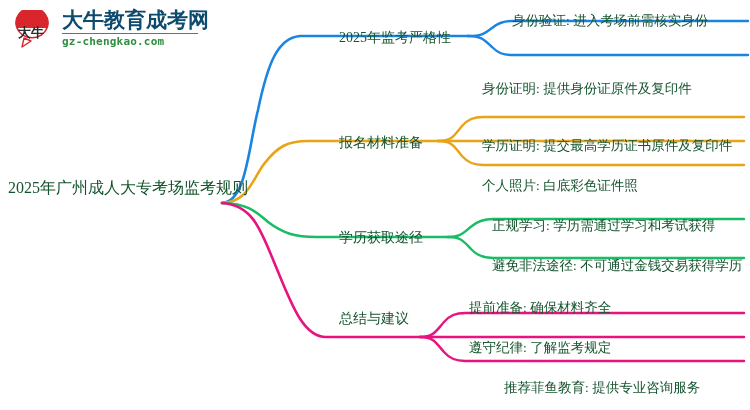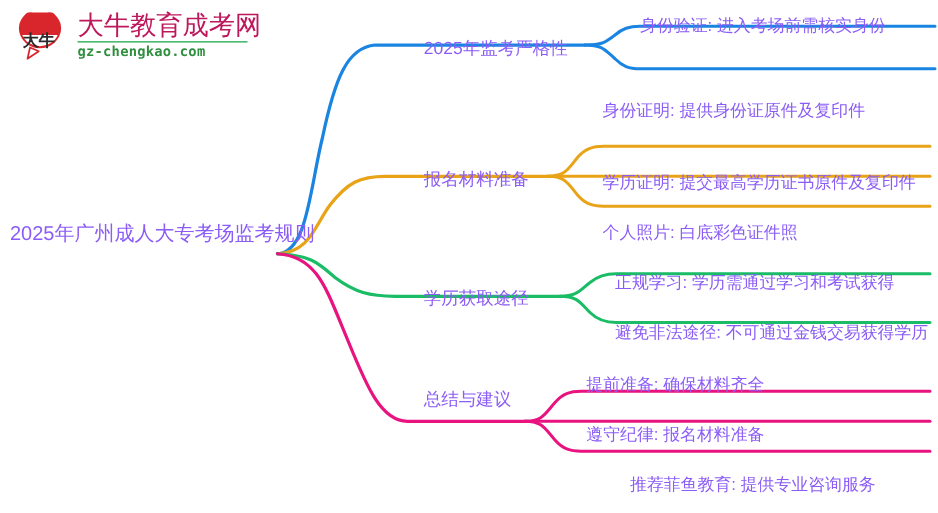--- a/index.html
+++ b/index.html
@@ -36,22 +36,22 @@
   }
   #logo-text-block {
     position: absolute;
     left: 48px;
     top: 2px;
     width: 140px;
   }
   .logo-cn {
     font-family: "DejaVu Sans", "Liberation Sans", sans-serif;
     font-size: 21px;
-    font-weight: normal;
-    color: #be185d;
+    font-weight: bold;
+    color: #0c4a6e;
     letter-spacing: 0px;
     line-height: 24px;
     white-space: nowrap;
   }
   .logo-divider {
     width: 136px;
     height: 1px;
     background: #16a34a;
     margin: 1px 0 1px 0;
   }
@@ -73,22 +73,22 @@
     height: 410px;
   }
   #wires path {
     fill: none;
     stroke-linecap: round;
   }
 
   
   .node-label {
     position: absolute;
-    font-family: Liberation Sans, sans-serif;
-    color: #8b5cf6;
+    font-family: Liberation Serif, serif;
+    color: #14532d;
     white-space: nowrap;
     line-height: 1;
   }
   #root-label {
     font-size: 16px;
     left: 8px;
     top: 180px;
   }
   .branch-label {
     font-size: 14px;
@@ -149,16 +149,16 @@
   <div class="node-label leaf-label" style="left:482px; top:82px;">身份证明: 提供身份证原件及复印件</div>
   <div class="node-label leaf-label" style="left:482px; top:139px;">学历证明: 提交最高学历证书原件及复印件</div>
   <div class="node-label leaf-label" style="left:482px; top:179px;">个人照片: 白底彩色证件照</div>
 
   <div class="node-label branch-label" style="left:327px; top:231px;">学历获取途径</div>
   <div class="node-label leaf-label" style="left:492px; top:219px;">正规学习: 学历需通过学习和考试获得</div>
   <div class="node-label leaf-label" style="left:492px; top:259px;">避免非法途径: 不可通过金钱交易获得学历</div>
 
   <div class="node-label branch-label" style="left:327px; top:312px;">总结与建议</div>
   <div class="node-label leaf-label" style="left:469px; top:301px;">提前准备: 确保材料齐全</div>
-  <div class="node-label leaf-label" style="left:469px; top:341px;">遵守纪律: 报名材料准备</div>
+  <div class="node-label leaf-label" style="left:469px; top:341px;">遵守纪律: 了解监考规定</div>
   <div class="node-label leaf-label" style="left:469px; top:381px;margin-left:35px;">推荐菲鱼教育: 提供专业咨询服务</div>
 
 </div>
 
 </body></html>

